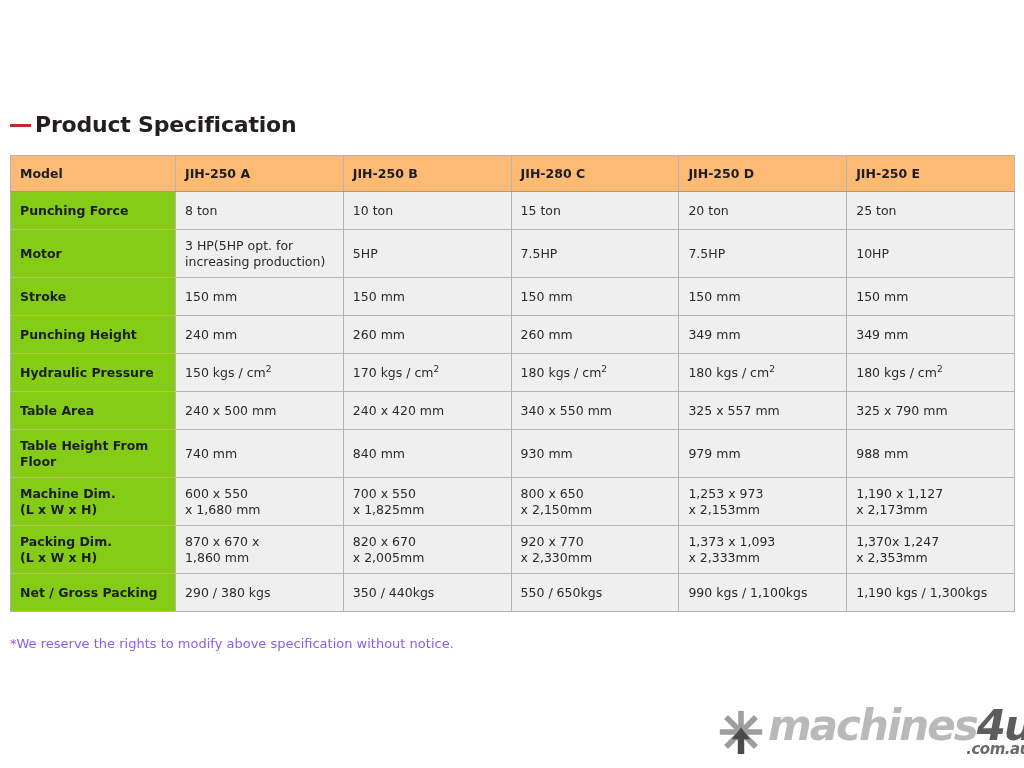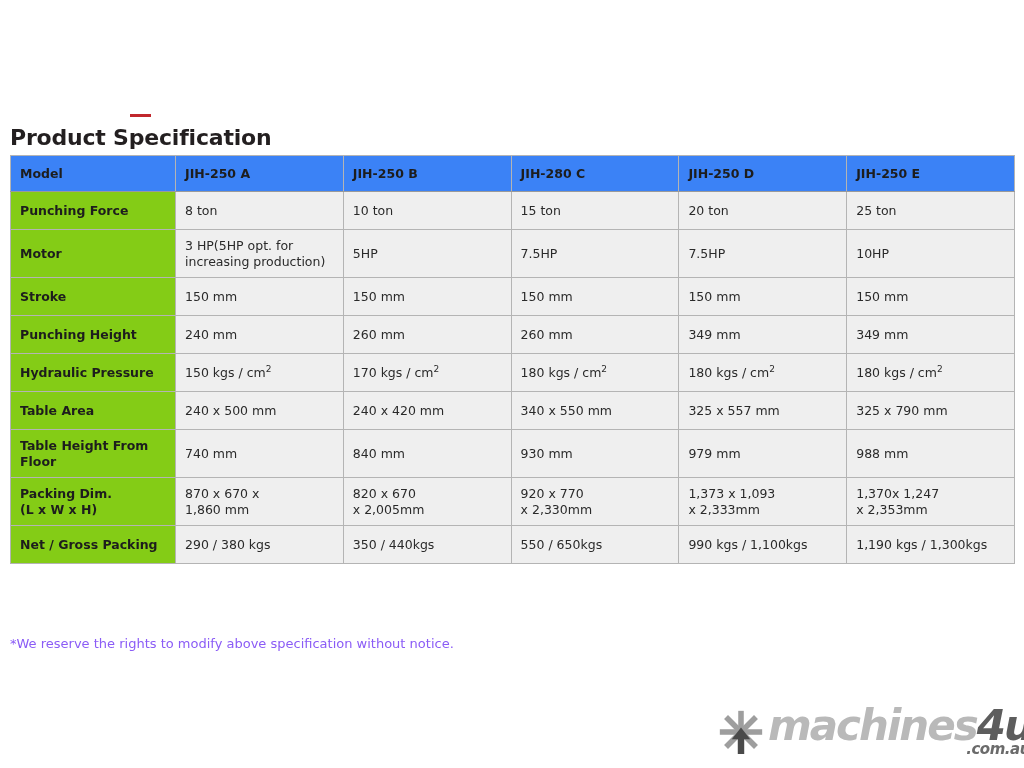--- a/index.html
+++ b/index.html
@@ -15,22 +15,21 @@
     overflow: hidden;
   }
 
   
   .title-block {
     position: absolute;
     left: 10px;
     top: 114px;
     display: flex;
     align-items: center;
-    gap: 10px;
-    flex-direction: column;
+    gap: 4px;
   }
   .title-dash {
     width: 21px;
     height: 3px;
     background: #c1272d;
     display: block;
   }
   .title-text {
     font-size: 22px;
     font-weight: 700;
@@ -60,21 +59,21 @@
     border: 1px solid #b4b4b4;
     padding: 0 9px;
     vertical-align: middle;
     font-size: 12.5px;
     color: #2a2a2a;
     line-height: 1.28;
   }
 
   
   table.spec thead th {
-    background: #3b82f6;
+    background: #fdba74;
     font-weight: 700;
     height: 35px;
     text-align: left;
     color: #1d1d1d;
     border-bottom: 1px solid #9a9a9a;
   }
 
   
   table.spec tbody th.rowlabel {
     background: #84cc16;
@@ -226,20 +225,34 @@
           <td class="val cell-lines">325 x 790 mm</td>
         </tr>
         <tr class="r-tall">
           <th class="rowlabel cell-lines">Table Height From
 Floor</th>
           <td class="val cell-lines">740 mm</td>
           <td class="val cell-lines">840 mm</td>
           <td class="val cell-lines">930 mm</td>
           <td class="val cell-lines">979 mm</td>
           <td class="val cell-lines">988 mm</td>
+        </tr>
+        <tr class="r-tall">
+          <th class="rowlabel cell-lines">Machine Dim.
+(L x W x H)</th>
+          <td class="val cell-lines">600 x 550
+x 1,680 mm</td>
+          <td class="val cell-lines">700 x 550
+x 1,825mm</td>
+          <td class="val cell-lines">800 x 650
+x 2,150mm</td>
+          <td class="val cell-lines">1,253 x 973
+x 2,153mm</td>
+          <td class="val cell-lines">1,190 x 1,127
+x 2,173mm</td>
         </tr>
         <tr class="r-tall">
           <th class="rowlabel cell-lines">Packing Dim.
 (L x W x H)</th>
           <td class="val cell-lines">870 x 670 x
 1,860 mm</td>
           <td class="val cell-lines">820 x 670
 x 2,005mm</td>
           <td class="val cell-lines">920 x 770
 x 2,330mm</td>

